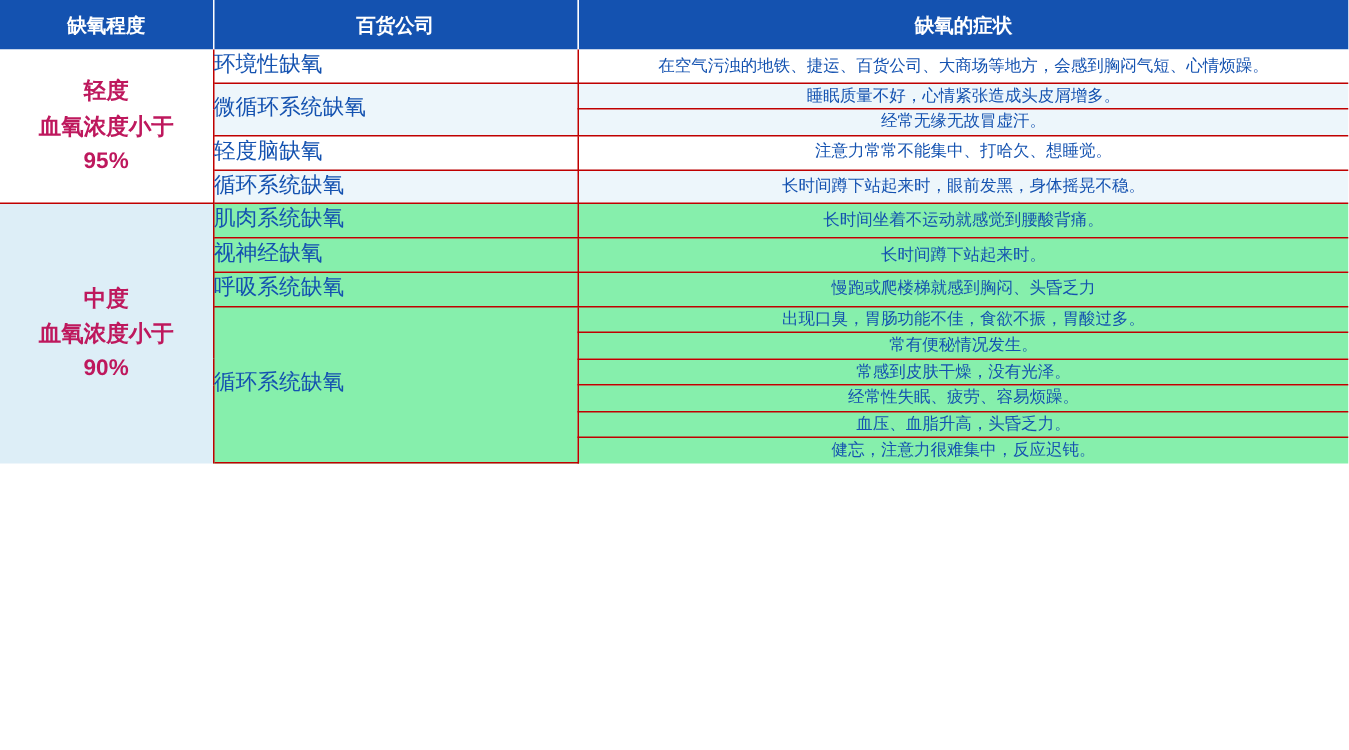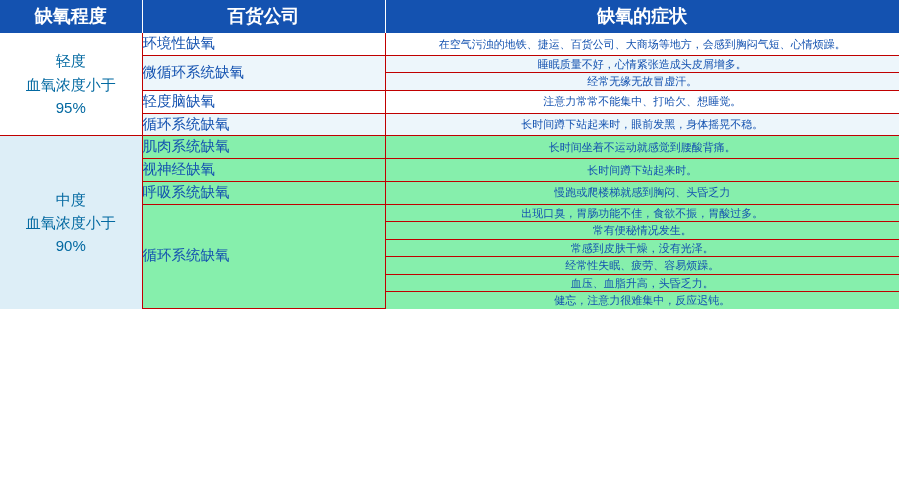--- a/index.html
+++ b/index.html
@@ -24,36 +24,36 @@
     width: 899px;
     table-layout: fixed;
   }
   table.grid td, table.grid th {
     padding: 0;
     margin: 0;
   }
   .header-cell {
     background: #1452b0;
     color: #ffffff;
-    font-size: 18px;
+    font-size: 13px;
     font-weight: bold;
     text-align: center;
     height: 33px;
     line-height: 33px;
     border-right: 1px solid #ffffff;
     white-space: nowrap;
   }
   .header-cell.last {
     border-right: none;
   }
   .deg-cell {
     background: #ffffff;
-    color: #0369a1;
+    color: #be185d;
     font-size: 15px;
-    font-weight: normal;
+    font-weight: bold;
     text-align: center;
     vertical-align: middle;
     border-right: 1px solid #c00000;
     border-bottom: 1px solid #c00000;
     line-height: 1.55;
     padding: 4px 2px;
   }
   .deg-cell.alt {
     background: #ddeef7;
   }

